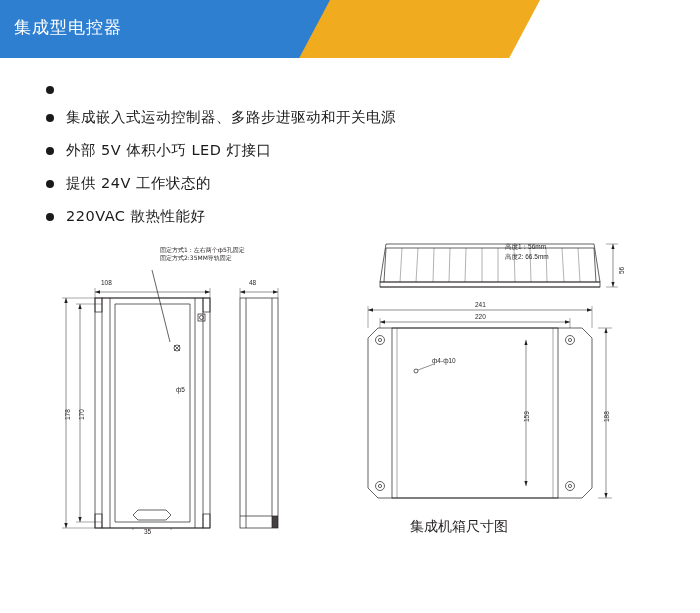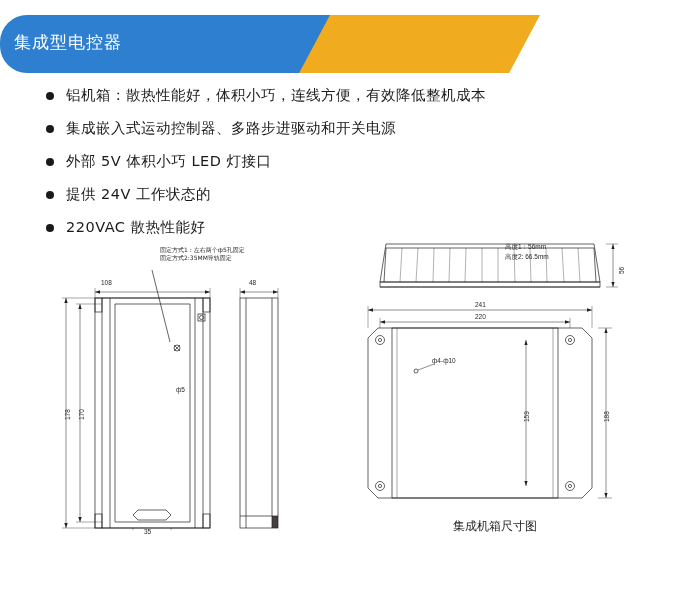--- a/index.html
+++ b/index.html
@@ -10,24 +10,23 @@
     width: 700px;
     height: 613px;
     background: #ffffff;
     font-family: "Liberation Sans", sans-serif;
     overflow: hidden;
     position: relative;
   }
   
   .header {
     position: absolute;
-    left: 0; top: 15px;
+    left: 0; top: 0;
     width: 700px; height: 58px;
     overflow: hidden;
-    border-radius: 27px;
   }
   .header-bg-blue {
     position: absolute;
     left: 0; top: 0;
     width: 340px; height: 58px;
     background: #2f7fd1;
   }
   .header-bg-blue2 {
     position: absolute;
     left: 300px; top: 0;
@@ -90,24 +89,23 @@
     left: 0; top: 230px;
     width: 700px; height: 320px;
   }
   .dwg {
     position: absolute;
     stroke: #231f20;
     fill: none;
   }
   .caption {
     position: absolute;
-    font-size: 12px;
+    font-size: 14px;
     color: #231f20;
     font-family: Liberation Mono, monospace;
-    text-align: center;
     white-space: nowrap;
   }
   .dim {
     position: absolute;
     font-size: 6.5px;
     color: #231f20;
     font-family: "Liberation Sans", sans-serif;
     white-space: nowrap;
   }
   .dim-v {
@@ -136,21 +134,20 @@
   <div class="header-bg-blue"></div>
   <div class="header-bg-blue2"></div>
   <div class="header-bg-yellow"></div>
   <div class="header-bg-white"></div>
   <div class="header-title">集成型电控器</div>
 </div>
 
 <div class="features">
   <div class="feature-row">
     <span class="bullet"></span>
-    <span class="feature-text">铝机箱：散热性能好，体积小巧，连线方便，有效降低整机成本</span>
   </div>
   <div class="feature-row">
     <span class="bullet"></span>
     <span class="feature-text">集成嵌入式运动控制器、多路步进驱动和开关电源</span>
   </div>
   <div class="feature-row">
     <span class="bullet"></span>
     <span class="feature-text">外部 5V 体积小巧 LED 灯接口</span>
   </div>
   <div class="feature-row">

